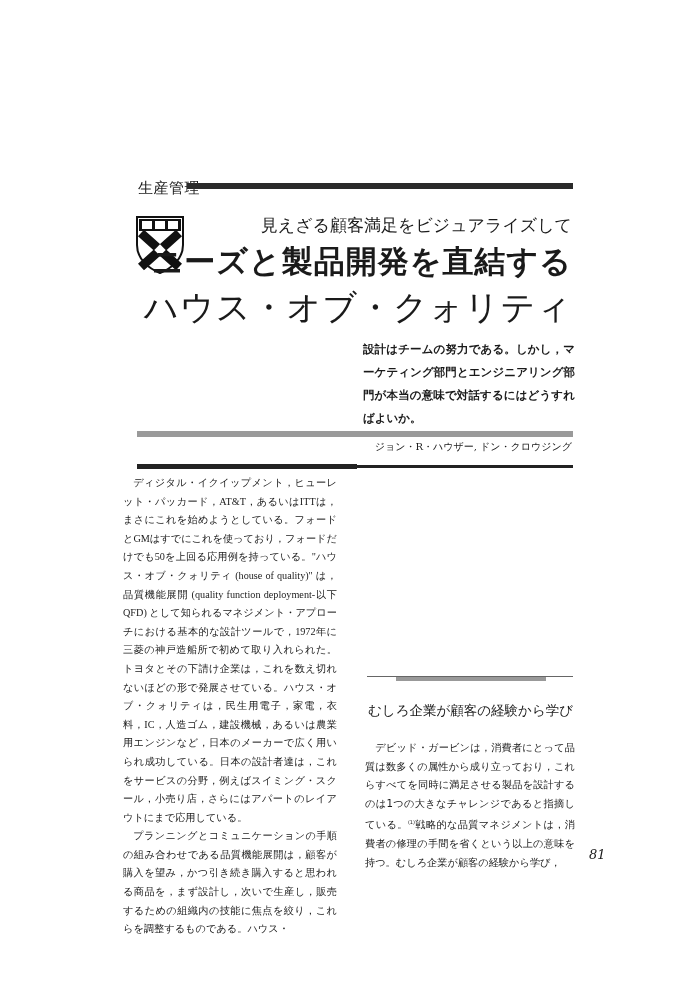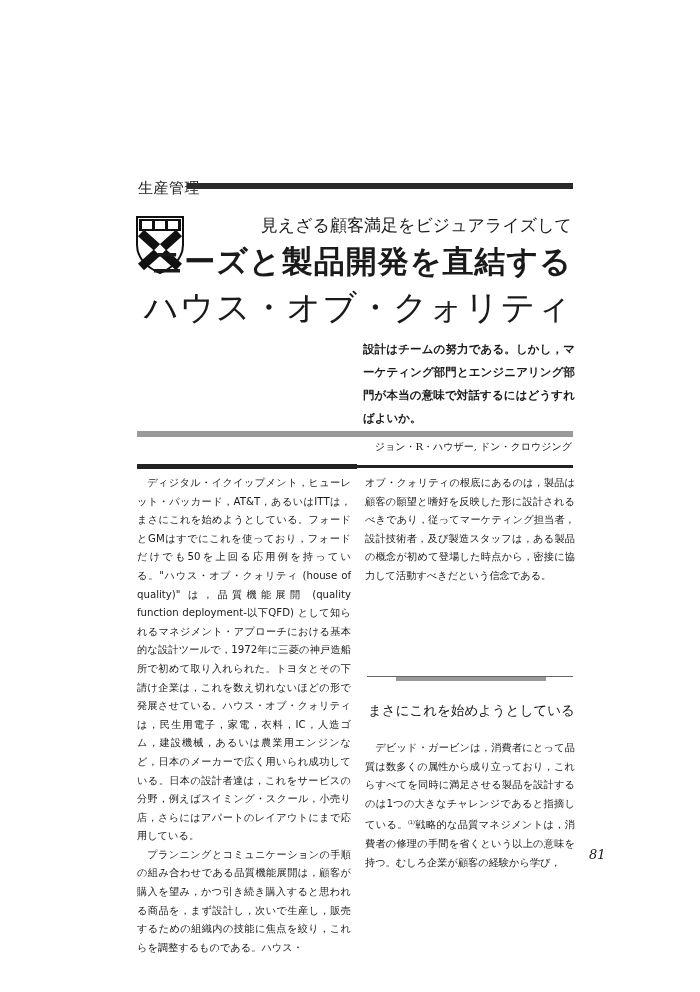--- a/index.html
+++ b/index.html
@@ -15,21 +15,21 @@
     .title1 { right: 128px; top: 241px; font-size: 31px; font-weight: bold; text-align: right; white-space: nowrap; letter-spacing: 1px; }
     .title2 { right: 128px; top: 285px; font-size: 34px; text-align: right; white-space: nowrap; letter-spacing: 1px; }
     .lede { left: 363px; top: 338px; width: 212px; font-size: 11.5px; font-weight: bold; line-height: 23px; font-family: "DejaVu Sans", sans-serif; text-align: justify; }
     .gray-bar { left: 137px; top: 431px; width: 436px; height: 6px; background: #9a9a9a; }
     .authors { right: 128px; top: 440px; font-size: 10px; white-space: nowrap; }
     .thick-bar { left: 137px; top: 464px; width: 220px; height: 5px; background: #222; }
     .thin-bar { left: 357px; top: 465px; width: 216px; height: 3px; background: #222; }
     .col { font-size: 10.2px; line-height: 18.6px; text-align: justify; font-family: "DejaVu Sans", sans-serif; }
     .col p { margin: 0; text-indent: 1em; }
     .col p.noindent { text-indent: 0; }
-    .col-left { left: 137px; top: 474px; width: 214px; }
+    .col-left { left: 123px; top: 474px; width: 214px; font-family: Liberation Serif, serif; }
     .col-right { left: 365px; top: 474px; width: 210px; }
     .sep-line { left: 367px; top: 676px; width: 206px; height: 1px; background: #666; }
     .sep-gray { left: 396px; top: 677px; width: 150px; height: 4px; background: #999; }
     .section-head { left: 368px; top: 702px; font-size: 13.5px; white-space: nowrap; }
     .col-right2 { left: 365px; top: 739px; width: 210px; }
     .page-num { left: 589px; top: 847px; font-size: 13px; font-style: italic; }
     sup { font-size: 5px; vertical-align: super; }
   </style>
 </head>
 <body>
@@ -59,25 +59,24 @@
 <div class="abs authors">ジョン・R・ハウザー, ドン・クロウジング</div>
 <div class="abs thick-bar"></div>
 <div class="abs thin-bar"></div>
 
 <div class="abs col col-left">
   <p>ディジタル・イクイップメント，ヒューレット・パッカード，AT&amp;T，あるいはITTは，まさにこれを始めようとしている。フォードとGMはすでにこれを使っており，フォードだけでも50を上回る応用例を持っている。"ハウス・オブ・クォリティ (house of quality)" は，品質機能展開 (quality function deployment-以下QFD) として知られるマネジメント・アプローチにおける基本的な設計ツールで，1972年に三菱の神戸造船所で初めて取り入れられた。トヨタとその下請け企業は，これを数え切れないほどの形で発展させている。ハウス・オブ・クォリティは，民生用電子，家電，衣料，IC，人造ゴム，建設機械，あるいは農業用エンジンなど，日本のメーカーで広く用いられ成功している。日本の設計者達は，これをサービスの分野，例えばスイミング・スクール，小売り店，さらにはアパートのレイアウトにまで応用している。</p>
   <p>プランニングとコミュニケーションの手順の組み合わせである品質機能展開は，顧客が購入を望み，かつ引き続き購入すると思われる商品を，まず設計し，次いで生産し，販売するための組織内の技能に焦点を絞り，これらを調整するものである。ハウス・</p>
 </div>
 
 <div class="abs col col-right">
-  <p class="noindent">オブ・クォリティの根底にあるのは，製品は顧客の願望と嗜好を反映した形に設計されるべきであり，従ってマーケティング担当者，設計技術者，及び製造スタッフは，ある製品の概念が初めて登場した時点から，密接に協力して活動すべきだという信念である。</p>
 </div>
 
 <div class="abs sep-line"></div>
 <div class="abs sep-gray"></div>
 
-<div class="abs section-head">まさにこれを始めようとしている</div>
+<div class="abs section-head">むしろ企業が顧客の経験から学び</div>
 
 <div class="abs col col-right2">
   <p><span>デビッド・ガービンは，消費者にとって品質は数多くの属性から成り立っており，これらすべてを同時に満足させる製品を設計するのは1つの大きなチャレンジであると指摘している。</span><sup>(1)</sup><span>戦略的な品質マネジメントは，消費者の修理の手間を省くという以上の意味を持つ。むしろ企業が顧客の経験から学び，</span></p>
 </div>
 
 <div class="abs page-num">81</div>
 
 </body></html>

